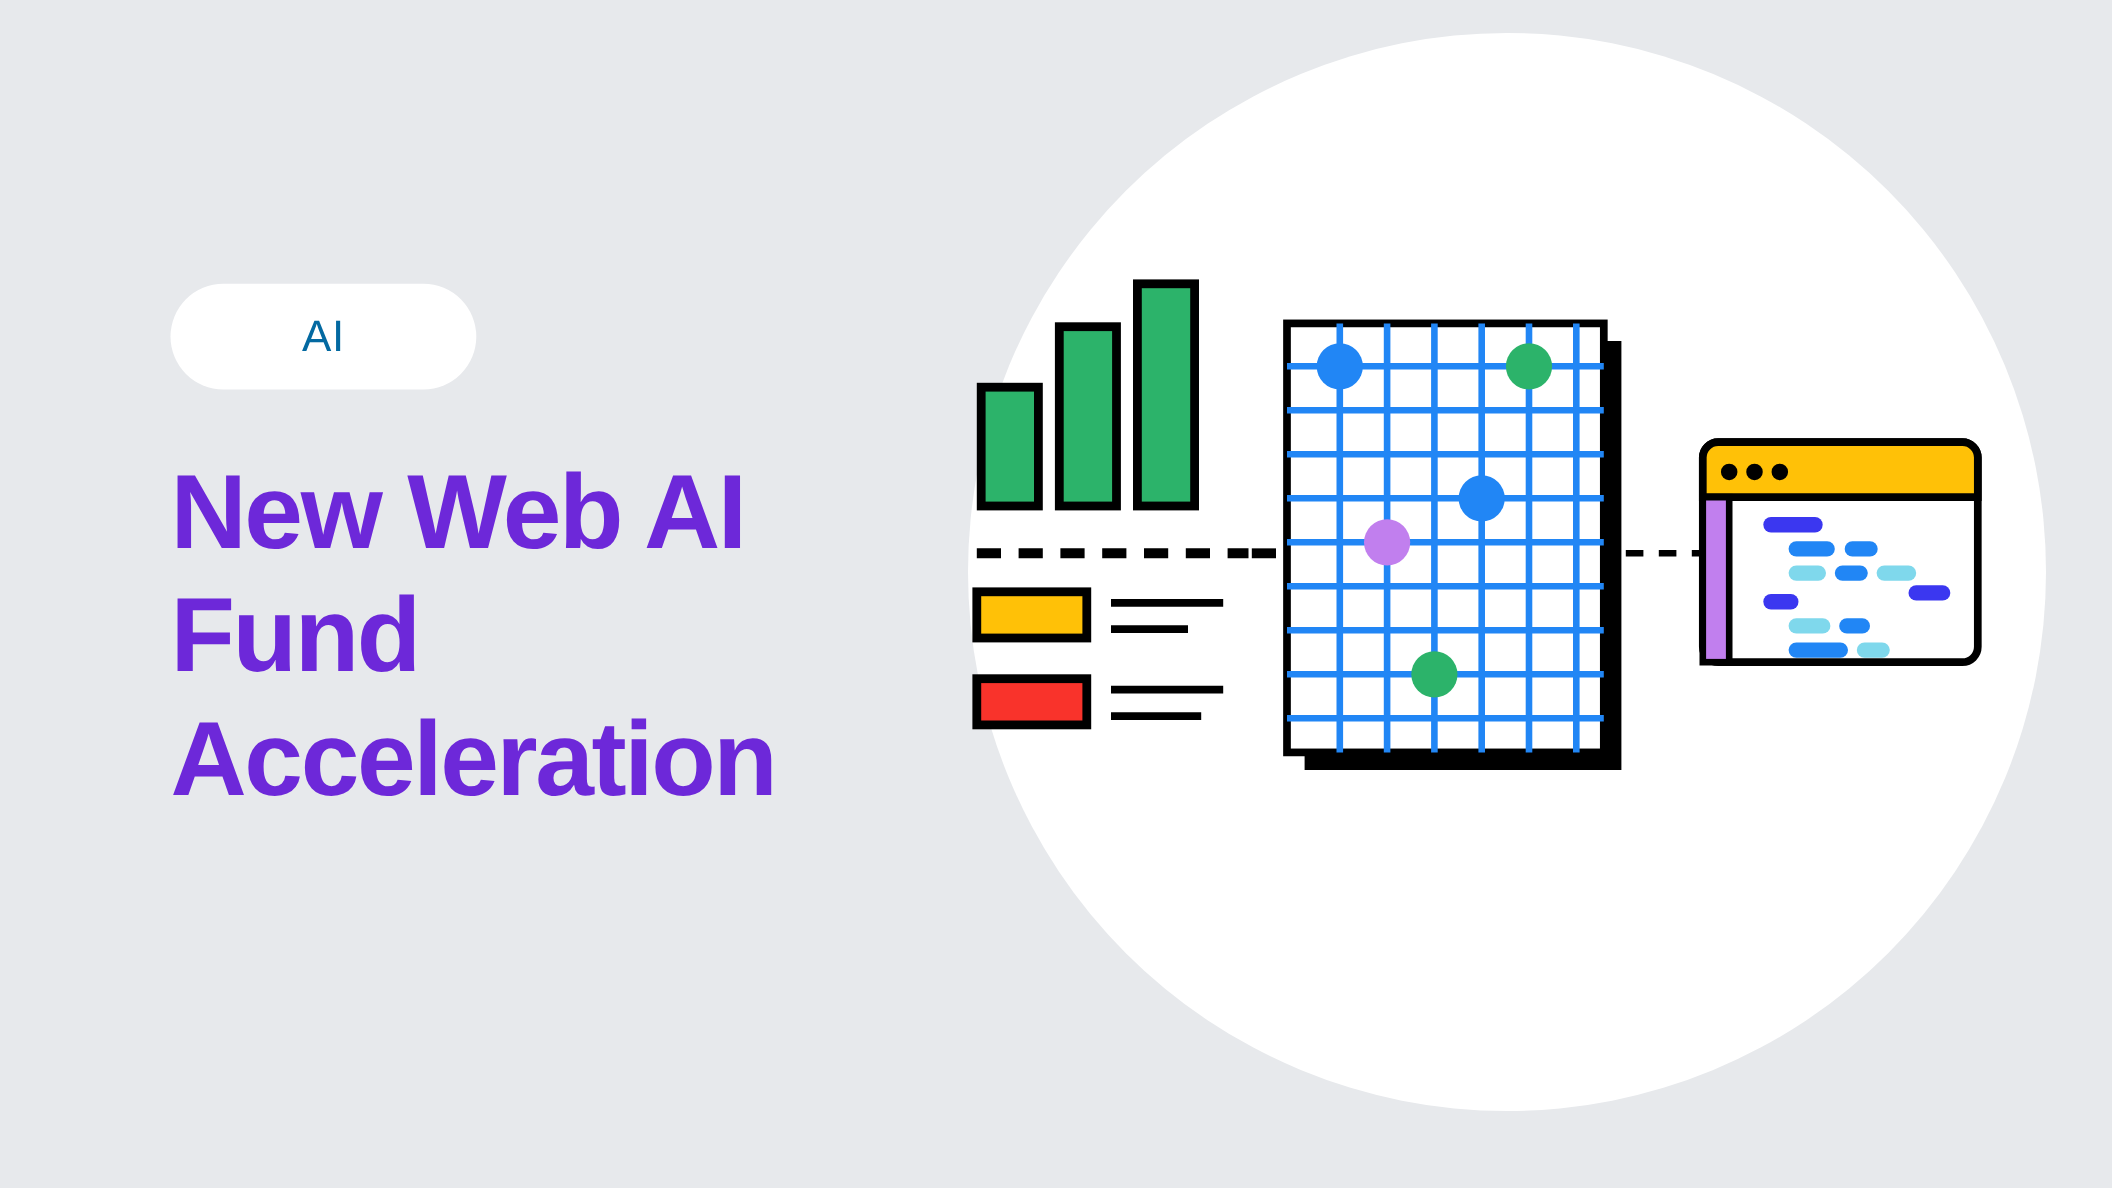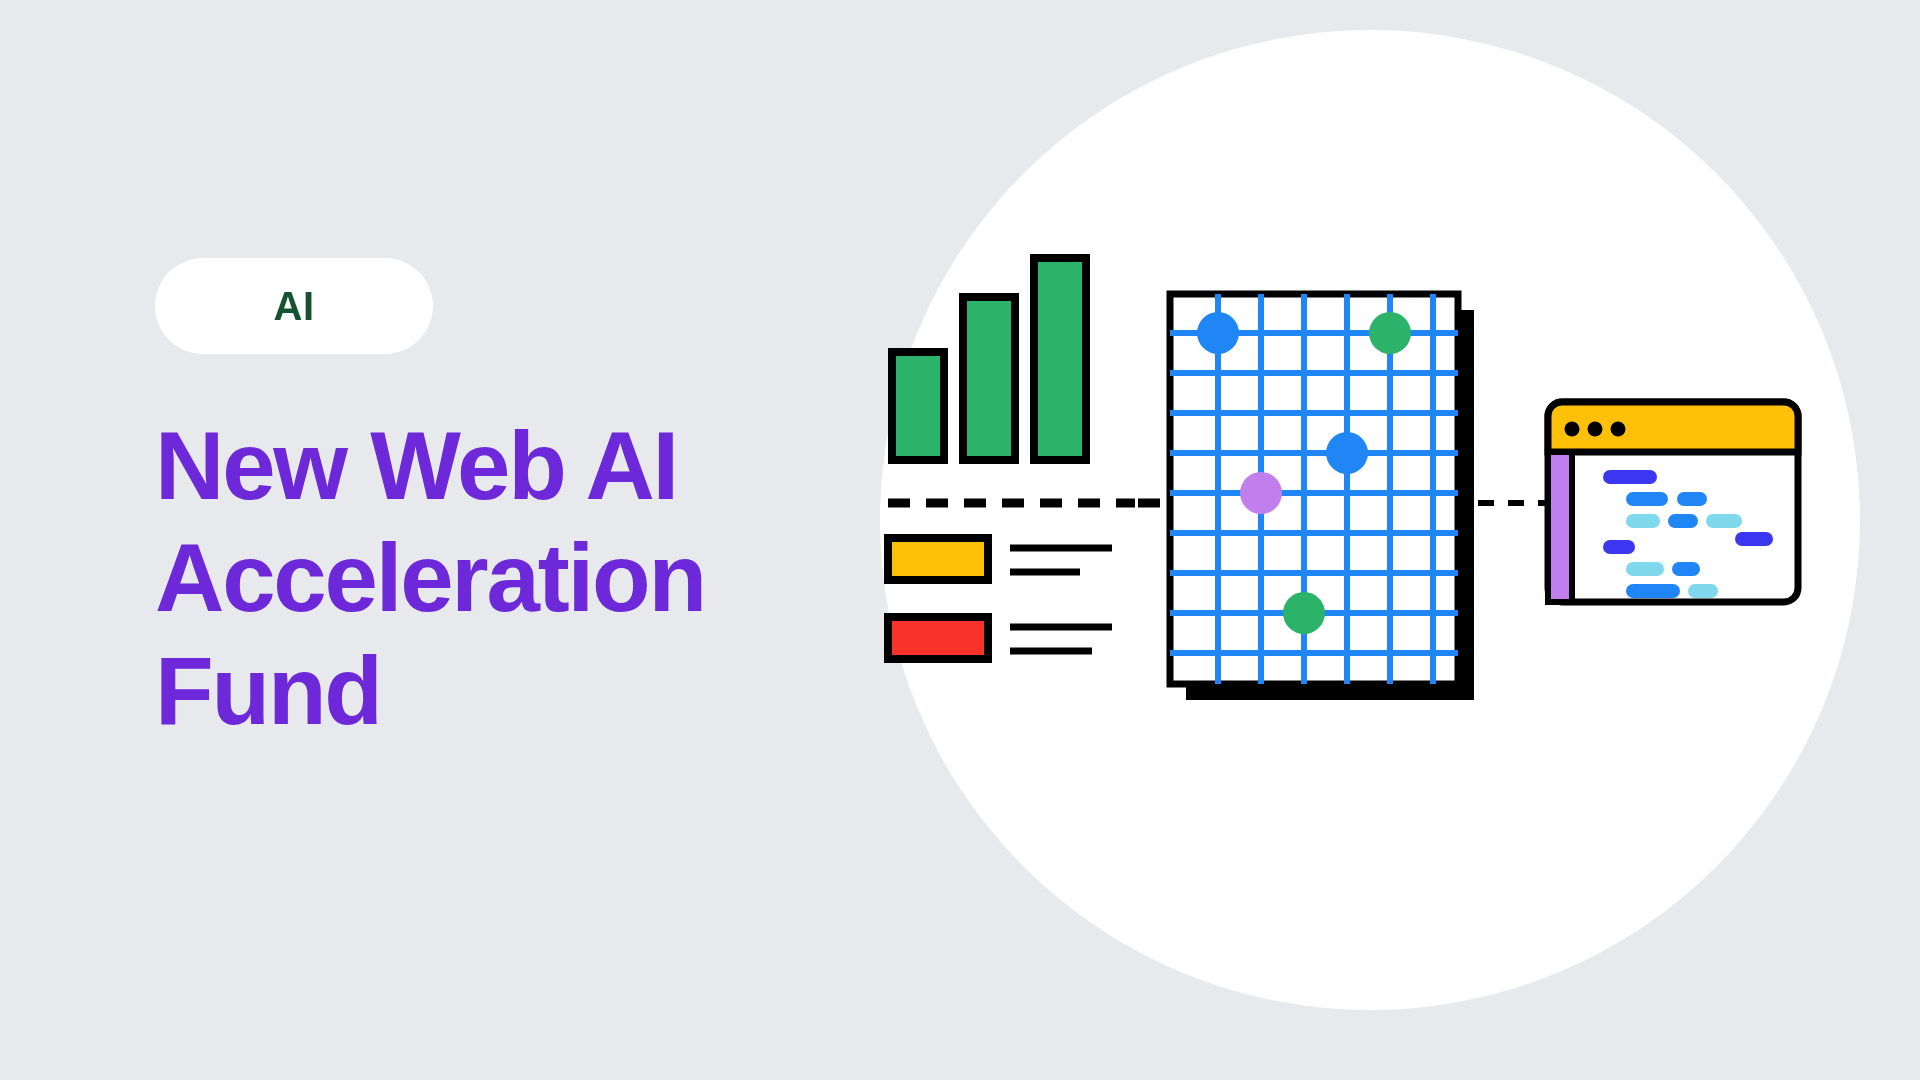--- a/index.html
+++ b/index.html
@@ -38,23 +38,23 @@
     justify-content: center;
     background: #ffffff;
     border-radius: 999px;
     width: 278px;
     height: 96px;
     margin-bottom: 56px;
   }
 
   .pill-badge-label {
     font-size: 40px;
-    font-weight: 700;
+    font-weight: 400;
     letter-spacing: 0.5px;
-    color: #14532d;
+    color: #0369a1;
     line-height: 1;
   }
 
   .headline {
     font-size: 96px;
     font-weight: 700;
     line-height: 1.17;
     letter-spacing: -2.2px;
     color: #6d28d9;
   }
@@ -92,22 +92,22 @@
 <div class="banner">
 
   <div class="left-col">
 
     <div class="pill-badge">
       <span class="pill-badge-label">AI</span>
     </div>
 
     <h1 class="headline">
       <span class="headline-line">New Web AI</span>
+      <span class="headline-line">Fund</span>
       <span class="headline-line">Acceleration</span>
-      <span class="headline-line">Fund</span>
     </h1>
 
   </div>
 
   <div class="art-stage">
 
     <div class="art-circle"></div>
 
     <svg class="art-svg" viewBox="0 0 1020 1020">
 

